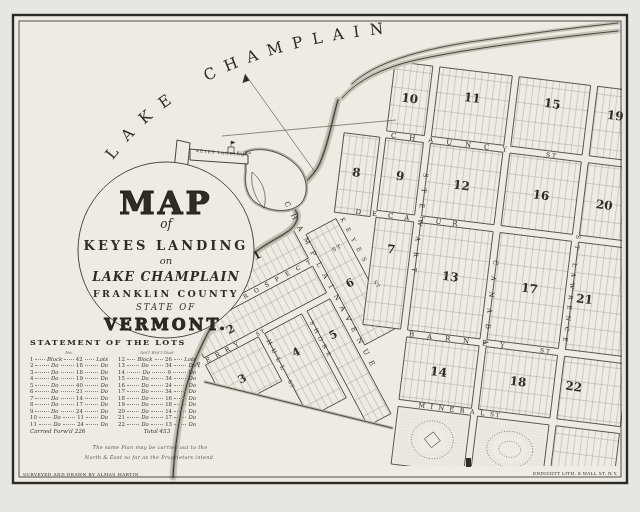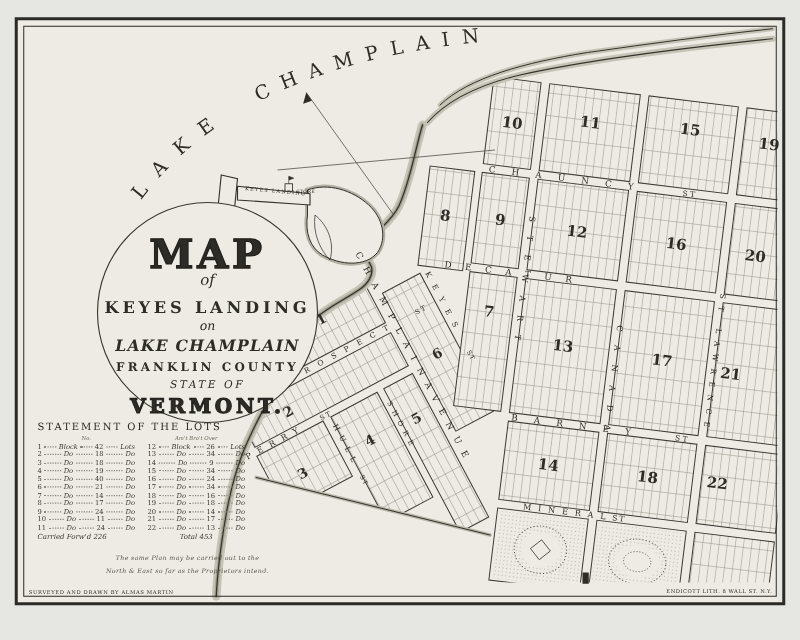--- a/index.html
+++ b/index.html
@@ -3,21 +3,21 @@
 <meta charset="utf-8">
 <style>
   html,body{margin:0;padding:0}
   body{width:640px;height:512px;background:#e6e7e2;position:relative;overflow:hidden;
        font-family:"DejaVu Serif", serif;}
   svg{position:absolute;left:0;top:0}
   svg text{font-family:"DejaVu Serif", serif;fill:#2e2c26}
   .overlay{position:absolute;z-index:5}
   
   #statement{left:30px;top:337px;width:168px;color:#3a382f}
-  .tbl-title{font-size:8px;font-weight:normal;letter-spacing:1.6px;color:#2b2922;white-space:nowrap}
+  .tbl-title{font-size:8px;font-weight:bold;letter-spacing:1.6px;color:#2b2922;white-space:nowrap}
   .cols{display:flex;gap:10px;margin-top:3px}
   .lots-col{width:78px}
   .col-head{font-style:italic;font-size:4.3px;color:#6b675c;height:6px;text-align:center}
   .lot-row{display:flex;align-items:baseline;font-size:5.4px;line-height:6.45px;color:#3a382f;white-space:nowrap}
   .lot-row .ld{flex:1;border-bottom:1px dotted #8a877c;margin:0 2px;transform:translateY(-1px)}
   .lot-row .it{font-style:italic}
   .sum-line{font-style:italic;font-size:5.6px;margin-top:1.5px;color:#3a382f}
   #notes{left:62px;top:442px;width:176px;text-align:center;color:#5a574c}
   #notes div{font-style:italic;font-size:5px;line-height:10px;letter-spacing:.3px;white-space:nowrap}
 </style>

